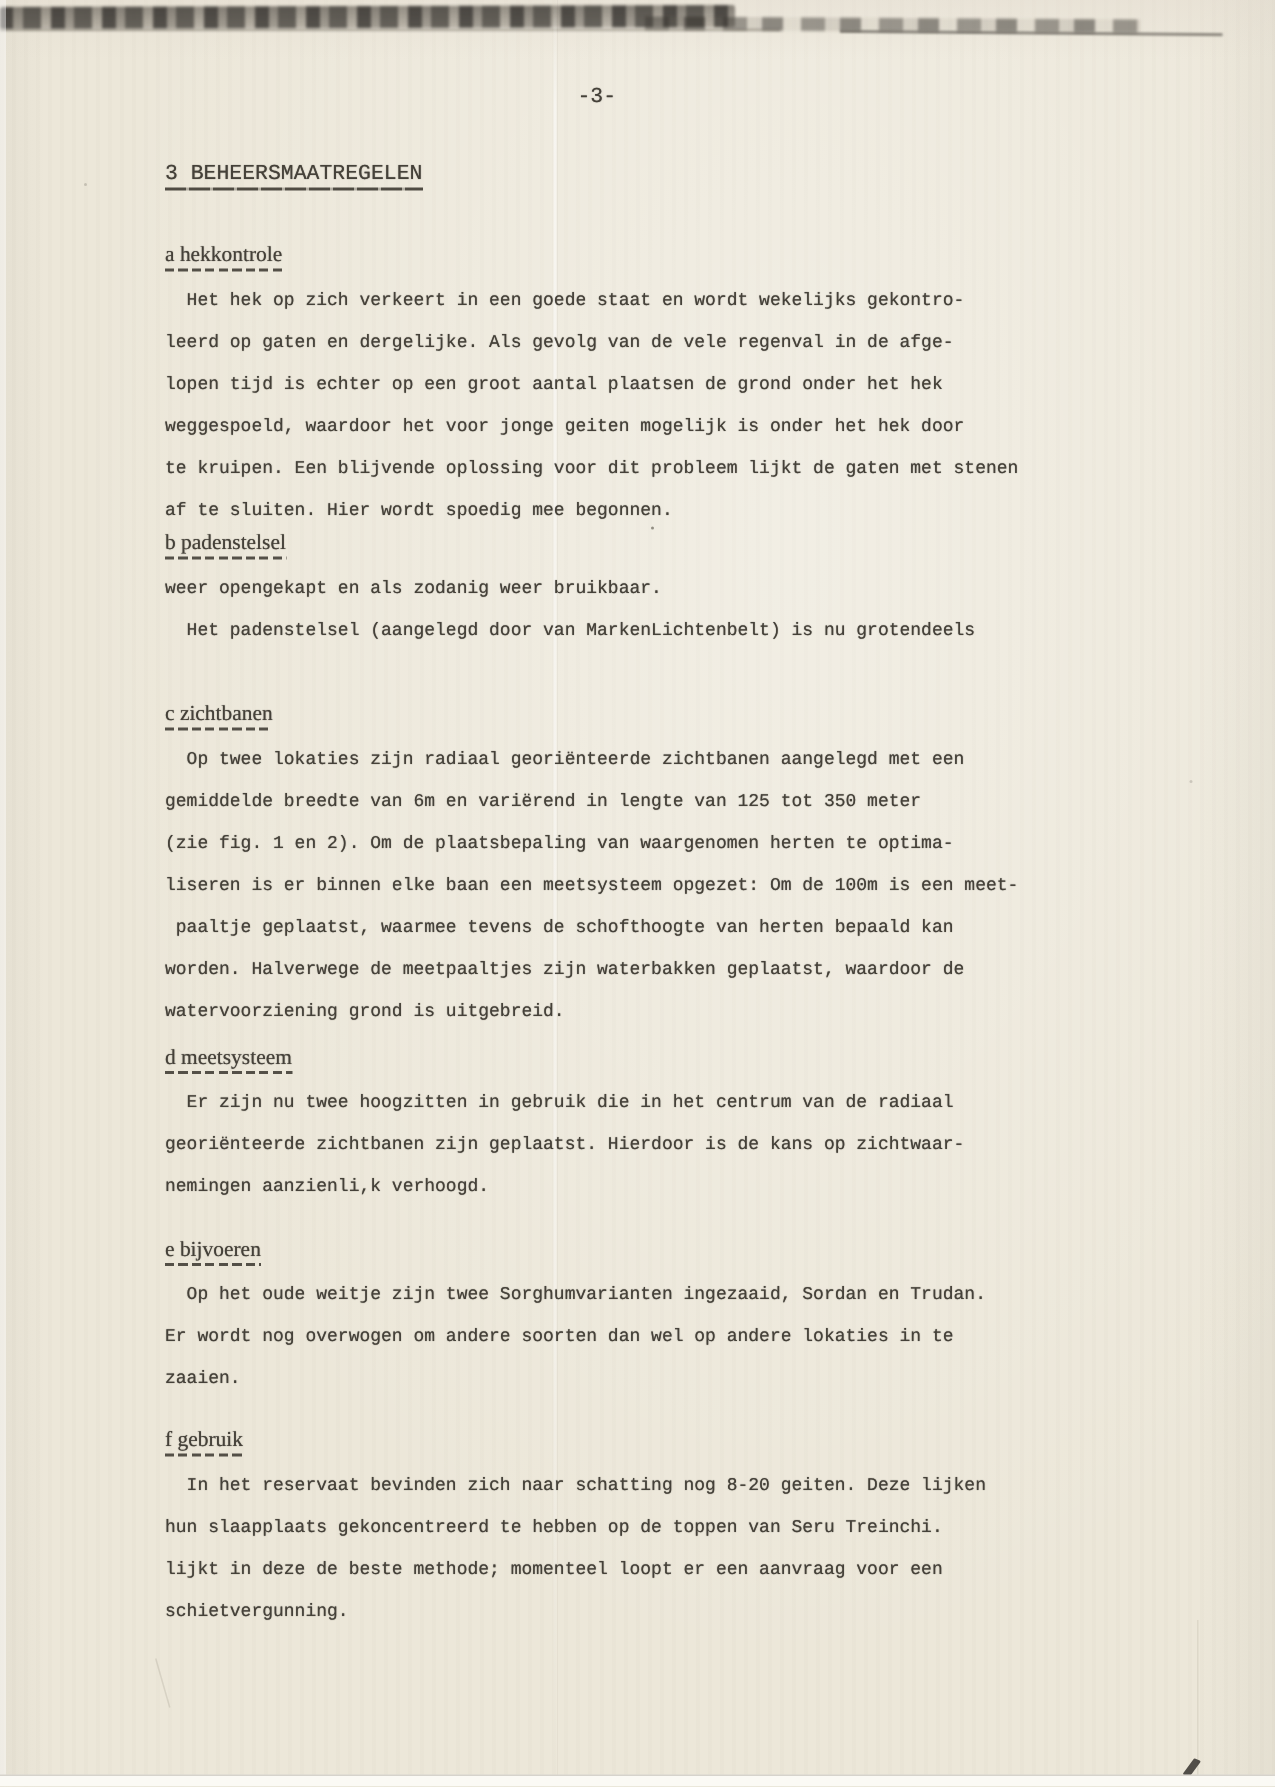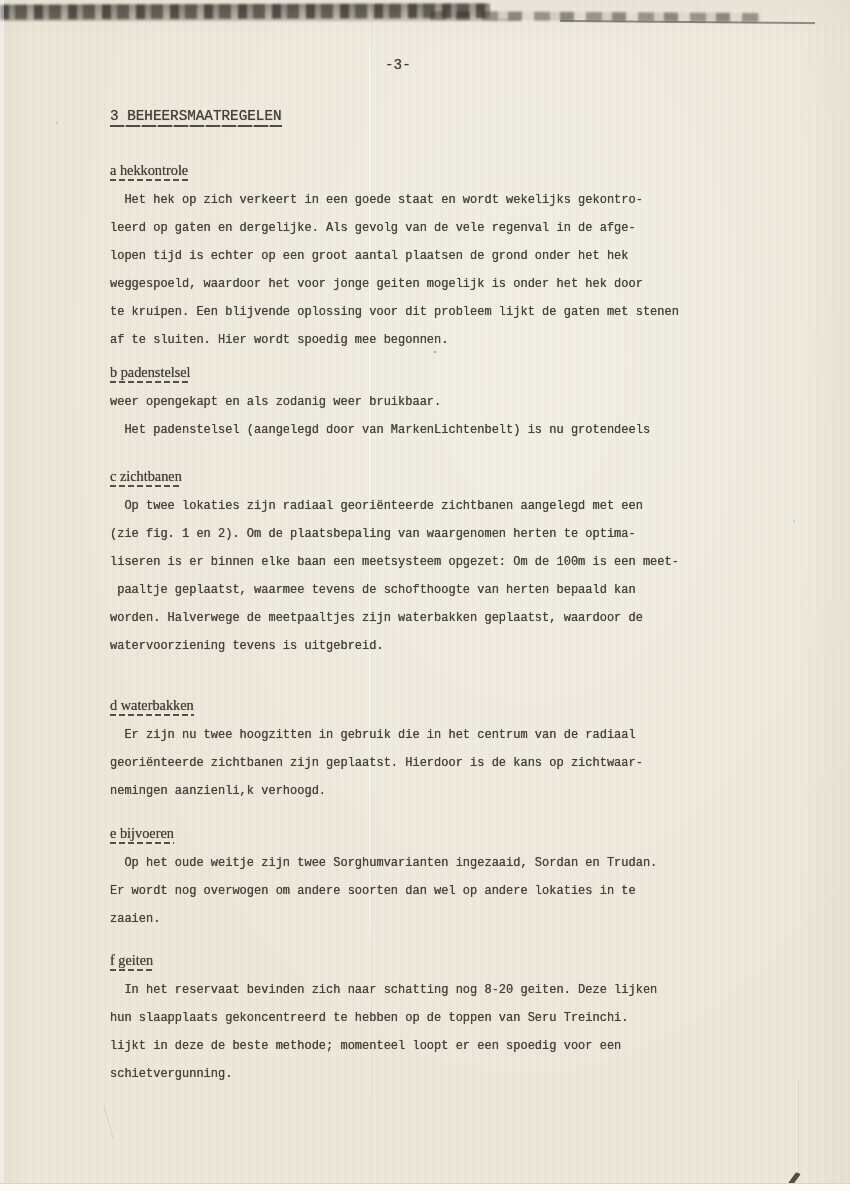--- a/index.html
+++ b/index.html
@@ -98,64 +98,65 @@
     <div>
       <div class="line txt">  Het hek op zich verkeert in een goede staat en wordt wekelijks gekontro-</div>
       <div class="line txt">leerd op gaten en dergelijke. Als gevolg van de vele regenval in de afge-</div>
       <div class="line txt">lopen tijd is echter op een groot aantal plaatsen de grond onder het hek</div>
       <div class="line txt">weggespoeld, waardoor het voor jonge geiten mogelijk is onder het hek door</div>
       <div class="line txt">te kruipen. Een blijvende oplossing voor dit probleem lijkt de gaten met stenen</div>
       <div class="line txt">af te sluiten. Hier wordt spoedig mee begonnen.</div>
     </div>
   </section>
 
-  <section class="sec" style="top:358px">
+  <section class="sec" style="top:348px">
     <h2 class="heading txt"><span class="u-dash">b padenstelsel</span></h2>
     <div>
       <div class="line txt">weer opengekapt en als zodanig weer bruikbaar.</div>
       <div class="line txt">  Het padenstelsel (aangelegd door van MarkenLichtenbelt) is nu grotendeels</div>
     </div>
   </section>
 
   <section class="sec" style="top:462px">
     <h2 class="heading txt"><span class="u-dash">c zichtbanen</span></h2>
     <div>
       <div class="line txt">  Op twee lokaties zijn radiaal georiënteerde zichtbanen aangelegd met een</div>
+      <div class="line txt">gemiddelde breedte van 6m en variërend in lengte van 125 tot 350 meter</div>
       <div class="line txt">(zie fig. 1 en 2). Om de plaatsbepaling van waargenomen herten te optima-</div>
       <div class="line txt">liseren is er binnen elke baan een meetsysteem opgezet: Om de 100m is een meet-</div>
       <div class="line txt"> paaltje geplaatst, waarmee tevens de schofthoogte van herten bepaald kan</div>
       <div class="line txt">worden. Halverwege de meetpaaltjes zijn waterbakken geplaatst, waardoor de</div>
-      <div class="line txt">watervoorziening tevens is uitgebreid.</div>
+      <div class="line txt">watervoorziening grond is uitgebreid.</div>
     </div>
   </section>
 
   <section class="sec" style="top:691px">
-    <h2 class="heading txt"><span class="u-dash">d waterbakken</span></h2>
+    <h2 class="heading txt"><span class="u-dash">d meetsysteem</span></h2>
     <div>
       <div class="line txt">  Er zijn nu twee hoogzitten in gebruik die in het centrum van de radiaal</div>
       <div class="line txt">georiënteerde zichtbanen zijn geplaatst. Hierdoor is de kans op zichtwaar-</div>
       <div class="line txt">nemingen aanzienli,k verhoogd.</div>
     </div>
   </section>
 
   <section class="sec" style="top:819px">
     <h2 class="heading txt"><span class="u-dash">e bijvoeren</span></h2>
     <div>
       <div class="line txt">  Op het oude weitje zijn twee Sorghumvarianten ingezaaid, Sordan en Trudan.</div>
       <div class="line txt">Er wordt nog overwogen om andere soorten dan wel op andere lokaties in te</div>
       <div class="line txt">zaaien.</div>
     </div>
   </section>
 
   <section class="sec" style="top:946px">
-    <h2 class="heading txt"><span class="u-dash">f geiten</span></h2>
+    <h2 class="heading txt"><span class="u-dash">f gebruik</span></h2>
     <div>
       <div class="line txt">  In het reservaat bevinden zich naar schatting nog 8-20 geiten. Deze lijken</div>
       <div class="line txt">hun slaapplaats gekoncentreerd te hebben op de toppen van Seru Treinchi.</div>
-      <div class="line txt">lijkt in deze de beste methode; momenteel loopt er een spoedig voor een</div>
+      <div class="line txt">lijkt in deze de beste methode; momenteel loopt er een aanvraag voor een</div>
       <div class="line txt">schietvergunning.</div>
     </div>
   </section>
 
   <div class="speck" style="left:434px; top:351px;"></div>
   <div class="speck" style="left:56px;  top:122px; opacity:.4;"></div>
   <div class="speck" style="left:793px; top:520px; opacity:.35;"></div>
   <div class="scratch"></div>
   <div class="bottom-strip"></div>
 </div>

